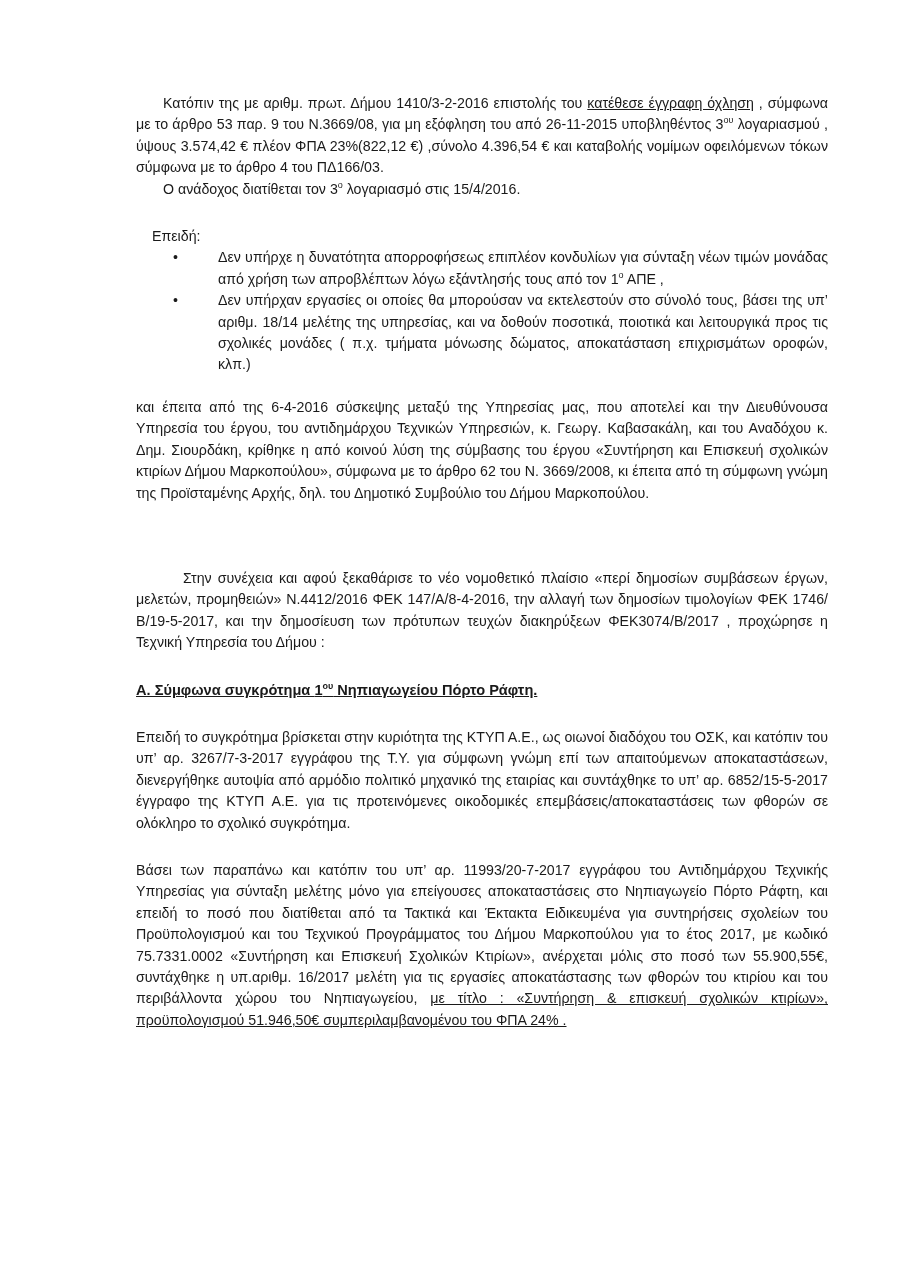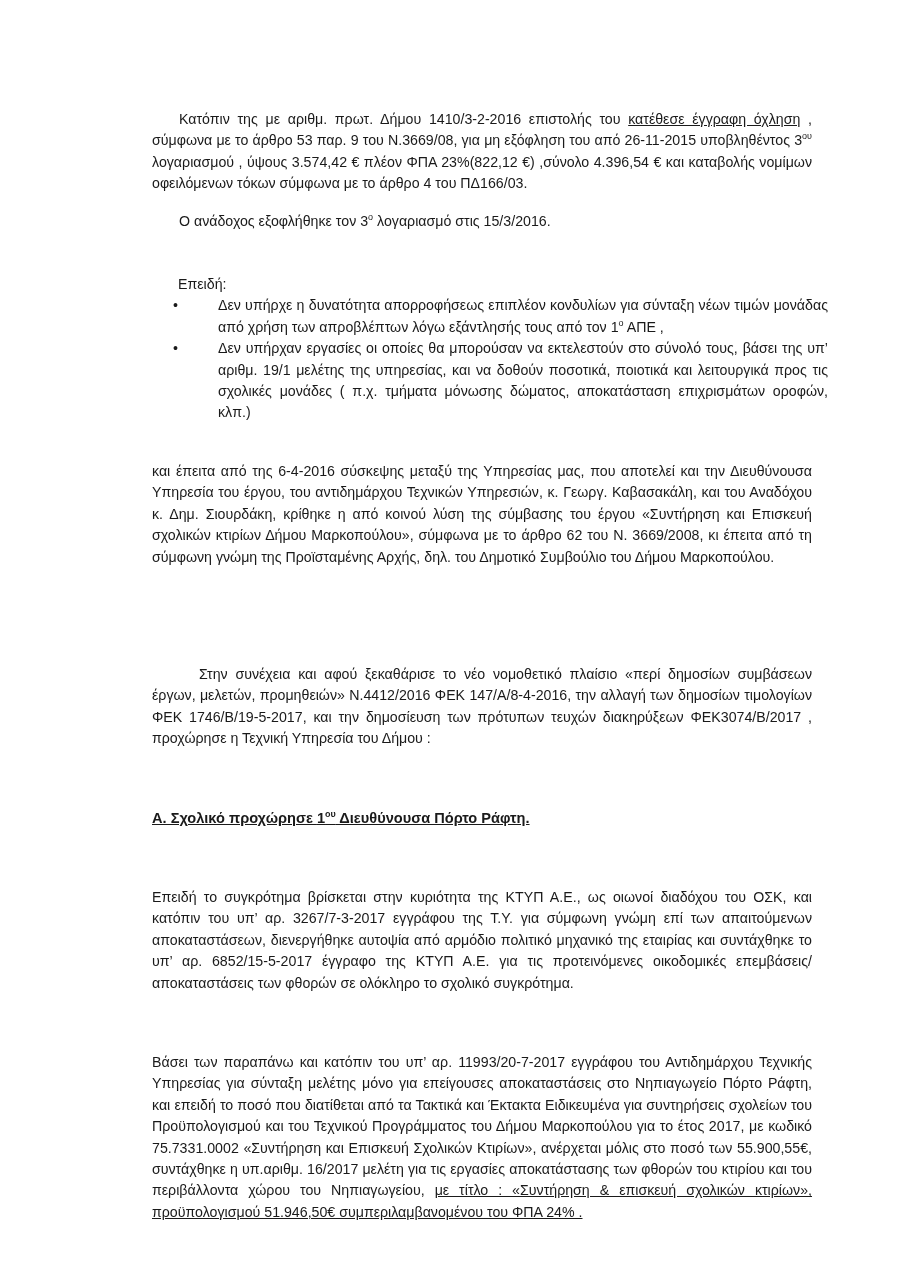--- a/index.html
+++ b/index.html
@@ -2,64 +2,64 @@
 <html><head>
 <meta charset="utf-8">
 <style>
   html, body { margin: 0; padding: 0; background: #ffffff; }
   body { width: 905px; height: 1280px; position: relative; overflow: hidden; }
   .page {
     position: absolute; left: 136px; top: 93px; width: 692px;
     font-family: "Liberation Sans", sans-serif;
     font-size: 14.2px; line-height: 21.4px; color: #1a1a1a;
   }
-  p { margin: 16px; text-align: justify; }
+  p { margin: 0; text-align: justify; }
   .indent { text-indent: 27px; }
   .indent-lg { text-indent: 47px; }
   .u { text-decoration: underline; }
   .b { font-weight: normal; }
   sup { font-size: 9px; line-height: 0; vertical-align: super; }
-  .since { margin: 0 0 0 42px; }
+  .since { margin: 0 0 0 16px; }
   .reasons { margin: 0; padding: 0; list-style: none; }
   .reasons li { position: relative; padding-left: 82px; text-align: justify; }
   .reasons li .bullet { position: absolute; left: 37px; top: 0; }
   .gap-s { height: 21px; }
   .gap-m { height: 26px; }
   .gap-l { height: 64px; }
   .heading { font-weight: bold; text-decoration: underline; font-size: 14.6px; }
 </style>
 </head>
 <body>
 
 <div class="page">
 
   <p class="indent"><span>Κατόπιν της  με αριθμ. πρωτ. Δήμου 1410/3-2-2016  επιστολής του  </span><span class="u">κατέθεσε έγγραφη όχληση</span><span> , σύμφωνα με το άρθρο 53 παρ. 9 του Ν.3669/08, για μη εξόφληση του από 26-11-2015 υποβληθέντος </span><span>3</span><sup>ου</sup><span> λογαριασμού , ύψους 3.574,42 € πλέον ΦΠΑ 23%(822,12 €) ,σύνολο 4.396,54 € και καταβολής νομίμων οφειλόμενων τόκων σύμφωνα  με το άρθρο 4 του ΠΔ166/03.</span></p>
 
-  <p class="indent"><span>Ο ανάδοχος εξοφλήθηκε τον </span><span>3</span><sup>ο</sup><span> λογαριασμό στις 15/3/2016.</span></p>
+  <p class="indent"><span>Ο ανάδοχος διατίθεται τον </span><span>3</span><sup>ο</sup><span> λογαριασμό στις 15/4/2016.</span></p>
 
   <div class="gap-m"></div>
 
   <p class="since">Επειδή:</p>
 
   <ul class="reasons">
     <li><span class="bullet">•</span><span>Δεν υπήρχε  η δυνατότητα απορροφήσεως επιπλέον κονδυλίων  για σύνταξη νέων τιμών μονάδας  από χρήση των απροβλέπτων  λόγω εξάντλησής τους από τον </span><span>1</span><sup>ο</sup><span> ΑΠΕ ,</span></li>
-    <li><span class="bullet">•</span><span>Δεν υπήρχαν  εργασίες οι οποίες θα μπορούσαν να εκτελεστούν στο σύνολό τους, βάσει της υπ’ αριθμ. 19/1 μελέτης της υπηρεσίας, και να δοθούν ποσοτικά, ποιοτικά και λειτουργικά προς τις σχολικές μονάδες ( π.χ. τμήματα μόνωσης δώματος, αποκατάσταση επιχρισμάτων οροφών, κλπ.)</span></li>
+    <li><span class="bullet">•</span><span>Δεν υπήρχαν  εργασίες οι οποίες θα μπορούσαν να εκτελεστούν στο σύνολό τους, βάσει της υπ’ αριθμ. 18/14 μελέτης της υπηρεσίας, και να δοθούν ποσοτικά, ποιοτικά και λειτουργικά προς τις σχολικές μονάδες ( π.χ. τμήματα μόνωσης δώματος, αποκατάσταση επιχρισμάτων οροφών, κλπ.)</span></li>
   </ul>
 
   <div class="gap-s"></div>
 
   <p>και έπειτα από της 6-4-2016 σύσκεψης μεταξύ της Υπηρεσίας μας, που αποτελεί και την Διευθύνουσα Υπηρεσία του έργου, του αντιδημάρχου Τεχνικών Υπηρεσιών, κ. Γεωργ. Καβασακάλη, και του Αναδόχου κ. Δημ. Σιουρδάκη, κρίθηκε η από κοινού λύση της σύμβασης του έργου «Συντήρηση και Επισκευή σχολικών κτιρίων Δήμου Μαρκοπούλου», σύμφωνα με το άρθρο 62 του Ν. 3669/2008, κι έπειτα από τη σύμφωνη γνώμη της Προϊσταμένης Αρχής, δηλ. του Δημοτικό Συμβούλιο του Δήμου Μαρκοπούλου.</p>
 
   <div class="gap-l"></div>
 
   <p class="indent-lg">Στην συνέχεια και αφού ξεκαθάρισε το νέο νομοθετικό πλαίσιο  «περί δημοσίων συμβάσεων έργων, μελετών, προμηθειών»   Ν.4412/2016   ΦΕΚ 147/Α/8-4-2016, την αλλαγή των δημοσίων τιμολογίων ΦΕΚ 1746/Β/19-5-2017, και   την δημοσίευση των πρότυπων τευχών   διακηρύξεων ΦΕΚ3074/Β/2017 , προχώρησε η Τεχνική Υπηρεσία του Δήμου :</p>
 
   <div class="gap-m"></div>
 
-  <p class="heading"><span>Α. Σχολικό προχώρησε </span><span>1</span><sup>ου</sup><span> Διευθύνουσα Πόρτο Ράφτη.</span></p>
+  <p class="heading"><span>Α. Σύμφωνα συγκρότημα </span><span>1</span><sup>ου</sup><span> Νηπιαγωγείου Πόρτο Ράφτη.</span></p>
 
   <div class="gap-m"></div>
 
   <p>Επειδή το συγκρότημα βρίσκεται στην κυριότητα της ΚΤΥΠ Α.Ε., ως οιωνοί διαδόχου του ΟΣΚ, και κατόπιν του υπ’ αρ. 3267/7-3-2017 εγγράφου της Τ.Υ. για σύμφωνη γνώμη επί των απαιτούμενων αποκαταστάσεων, διενεργήθηκε αυτοψία από αρμόδιο πολιτικό μηχανικό της εταιρίας και συντάχθηκε το υπ’ αρ. 6852/15-5-2017 έγγραφο της ΚΤΥΠ Α.Ε. για τις προτεινόμενες οικοδομικές επεμβάσεις/αποκαταστάσεις των φθορών σε ολόκληρο το σχολικό συγκρότημα.</p>
 
   <div class="gap-m"></div>
 
   <p><span>Βάσει των παραπάνω και κατόπιν του υπ’ αρ. 11993/20-7-2017 εγγράφου του Αντιδημάρχου Τεχνικής Υπηρεσίας για σύνταξη μελέτης μόνο για επείγουσες αποκαταστάσεις στο Νηπιαγωγείο Πόρτο Ράφτη, και επειδή το ποσό που διατίθεται από τα Τακτικά και Έκτακτα Ειδικευμένα για συντηρήσεις σχολείων του Προϋπολογισμού και του Τεχνικού Προγράμματος του Δήμου Μαρκοπούλου για το έτος 2017, με κωδικό 75.7331.0002 «Συντήρηση και Επισκευή Σχολικών Κτιρίων», ανέρχεται μόλις στο ποσό των 55.900,55€, συντάχθηκε η υπ.αριθμ. </span><span class="b">16/2017</span><span> μελέτη για τις εργασίες αποκατάστασης των φθορών του κτιρίου και του περιβάλλοντα χώρου του Νηπιαγωγείου, </span><span class="u"> με τίτλο : «Συντήρηση &amp; επισκευή σχολικών κτιρίων», προϋπολογισμού 51.946,50€ συμπεριλαμβανομένου του ΦΠΑ 24% .</span></p>
 
 

